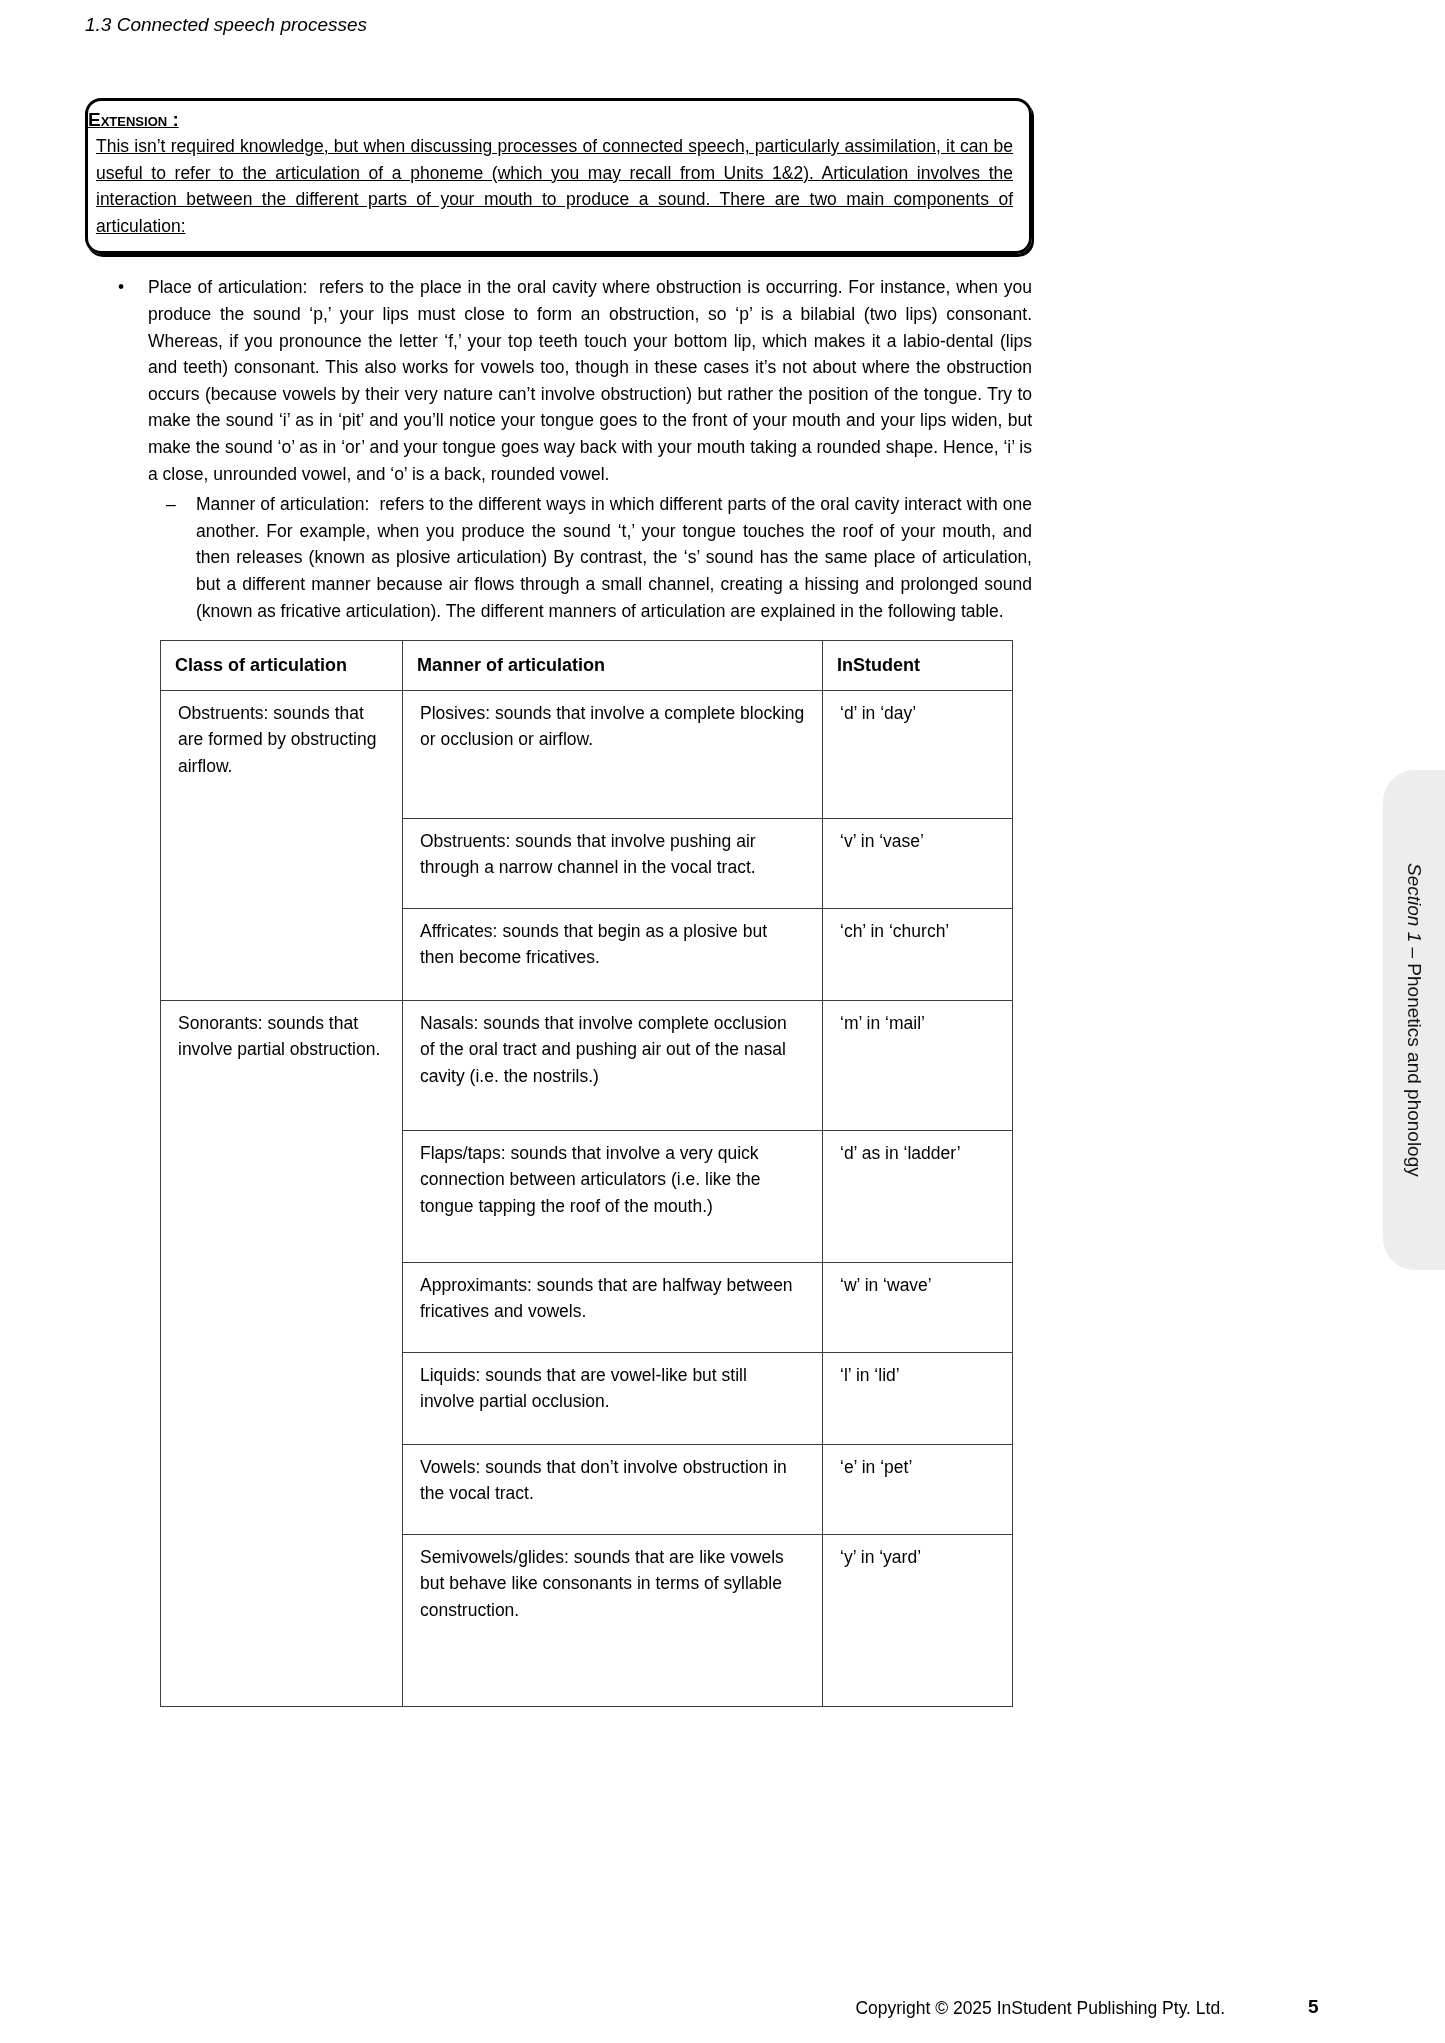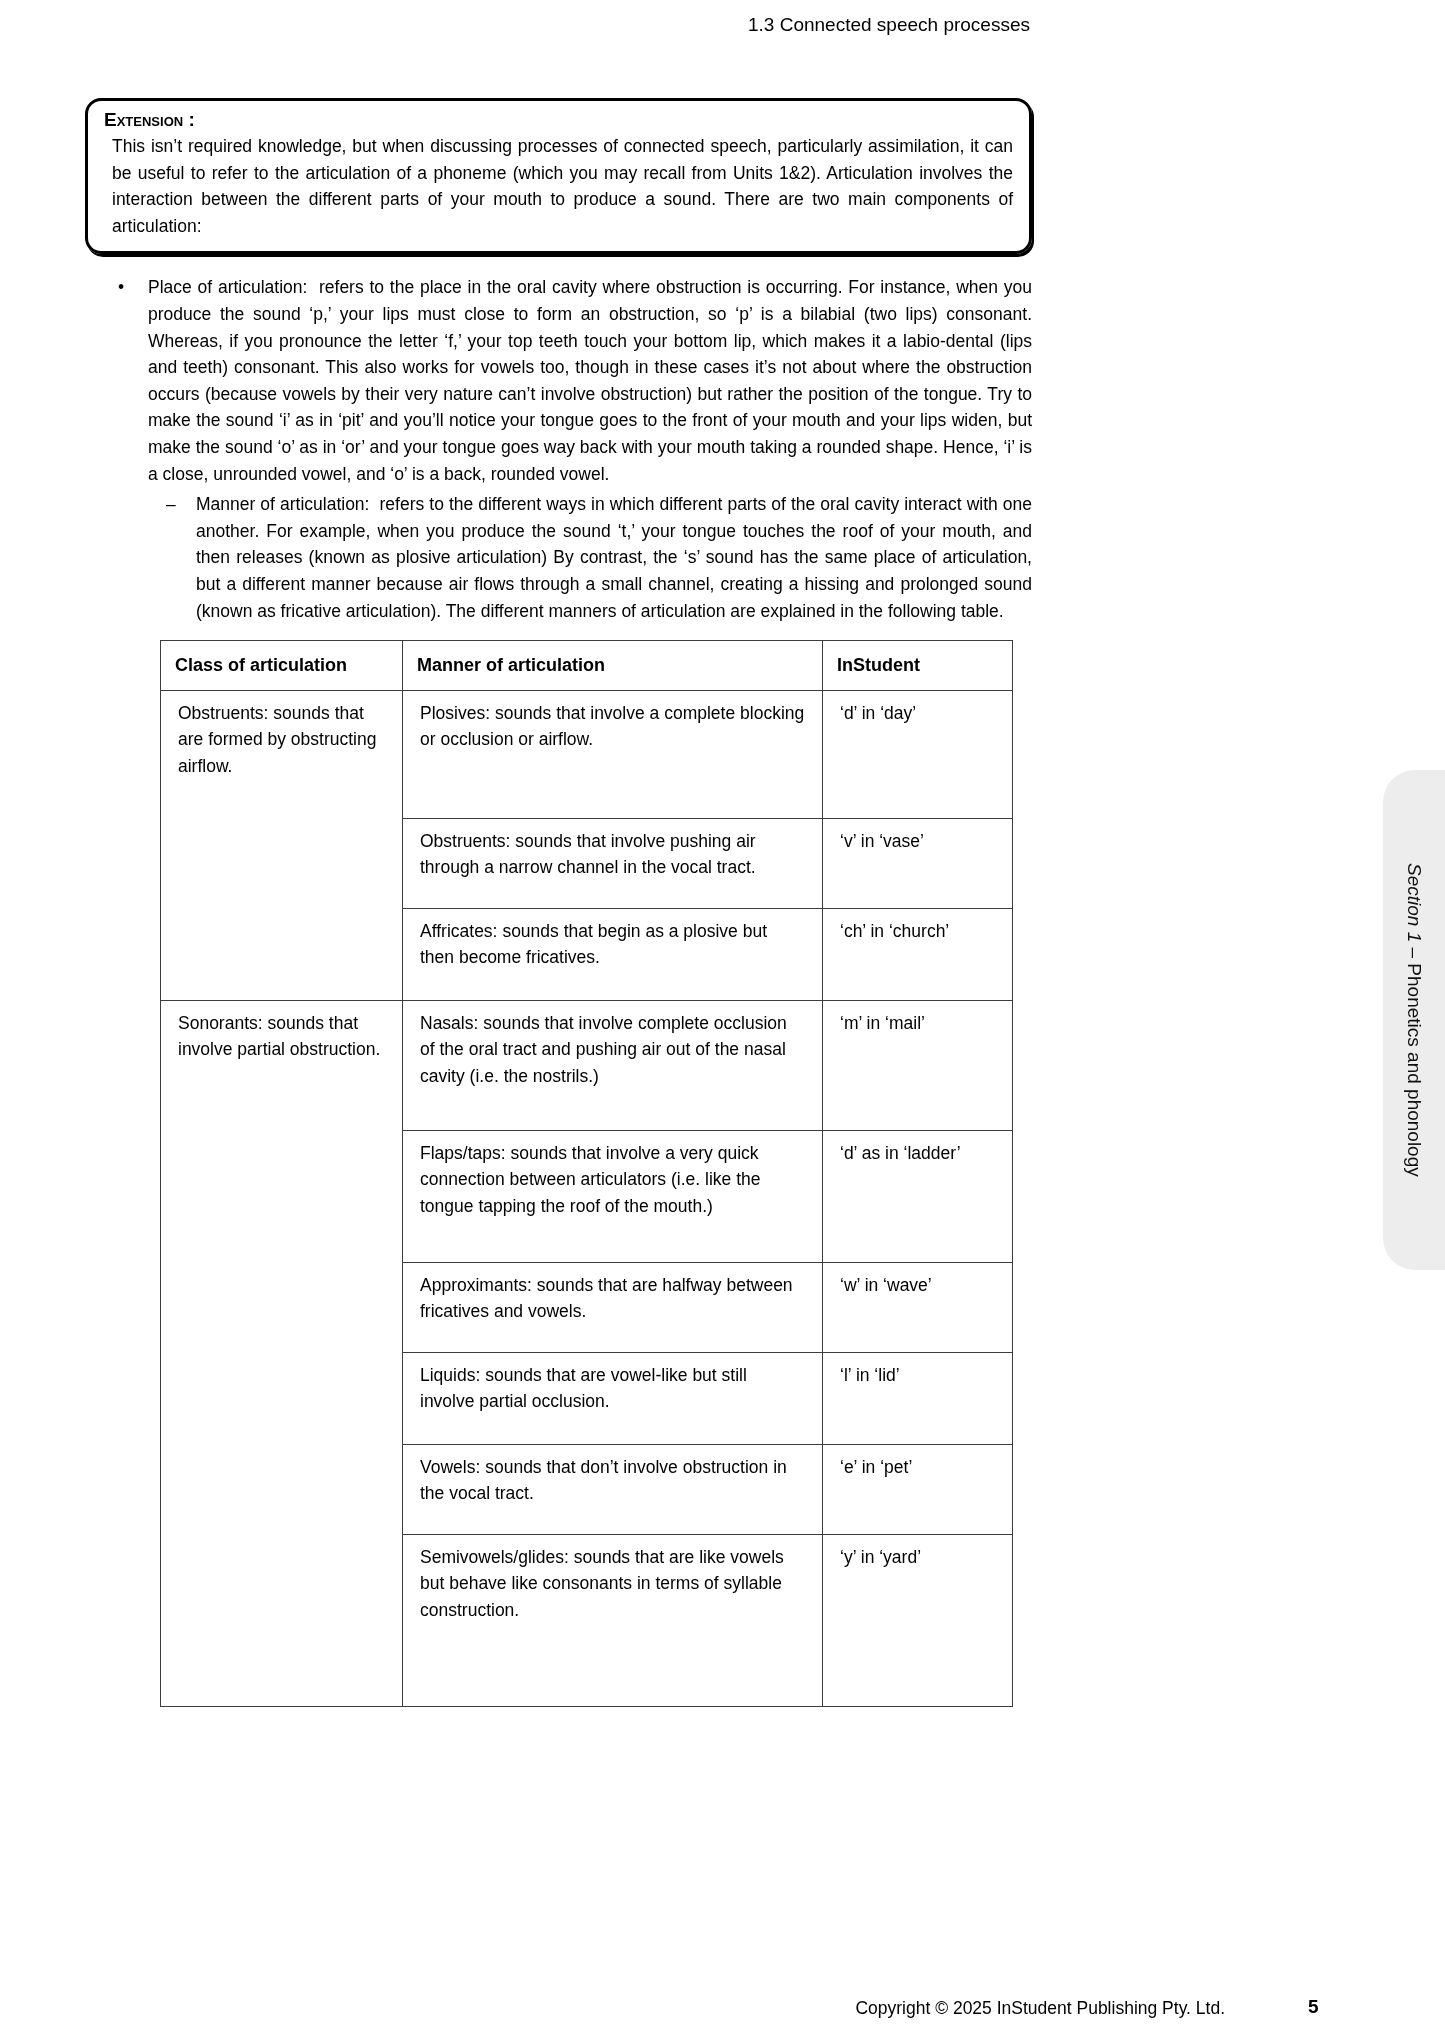--- a/index.html
+++ b/index.html
@@ -1,27 +1,28 @@
 <!DOCTYPE html>
 <html><head>
 <meta charset="utf-8">
 <style>
   html,body{margin:0;padding:0;}
   body{
     width:1445px;height:2043px;position:relative;background:#fff;color:#000;
     font-family:"Liberation Sans",sans-serif;overflow:hidden;
   }
   .page-header{
-    position:absolute;top:14px;left:85px;width:945px;text-align:right;
-    font-size:19px;
+    position:absolute;top:14px;left:85px;width:945px;text-align:left;
+    font-style:italic;font-size:19px;
   }
   .content{position:absolute;left:85px;top:98px;width:947px;}
   .ext-box{
     border:3.5px solid #000;border-radius:16px;box-shadow:2px 3px 0 0 #000;
-    padding:8px 16px 12px 16px;
+    padding:8px 16px 12px 0;
+    text-decoration:underline;
   }
   .ext-heading{font-weight:bold;font-variant:small-caps;font-size:19px;margin-bottom:2px;}
   .para{font-size:17.5px;line-height:1.52;text-align:justify;margin-left:8px;}
   .bullet-row{display:flex;margin-top:20px;}
   .bullet-row.place{margin-left:33px;}
   .bullet-row.manner{margin-left:81px;margin-top:4px;}
   .bullet-marker{flex:none;width:22px;font-size:17.5px;line-height:1.52;}
   .bullet-body{flex:1;}
   .term{font-weight:normal;}
   .table-wrap{margin-left:75px;margin-top:16px;}

